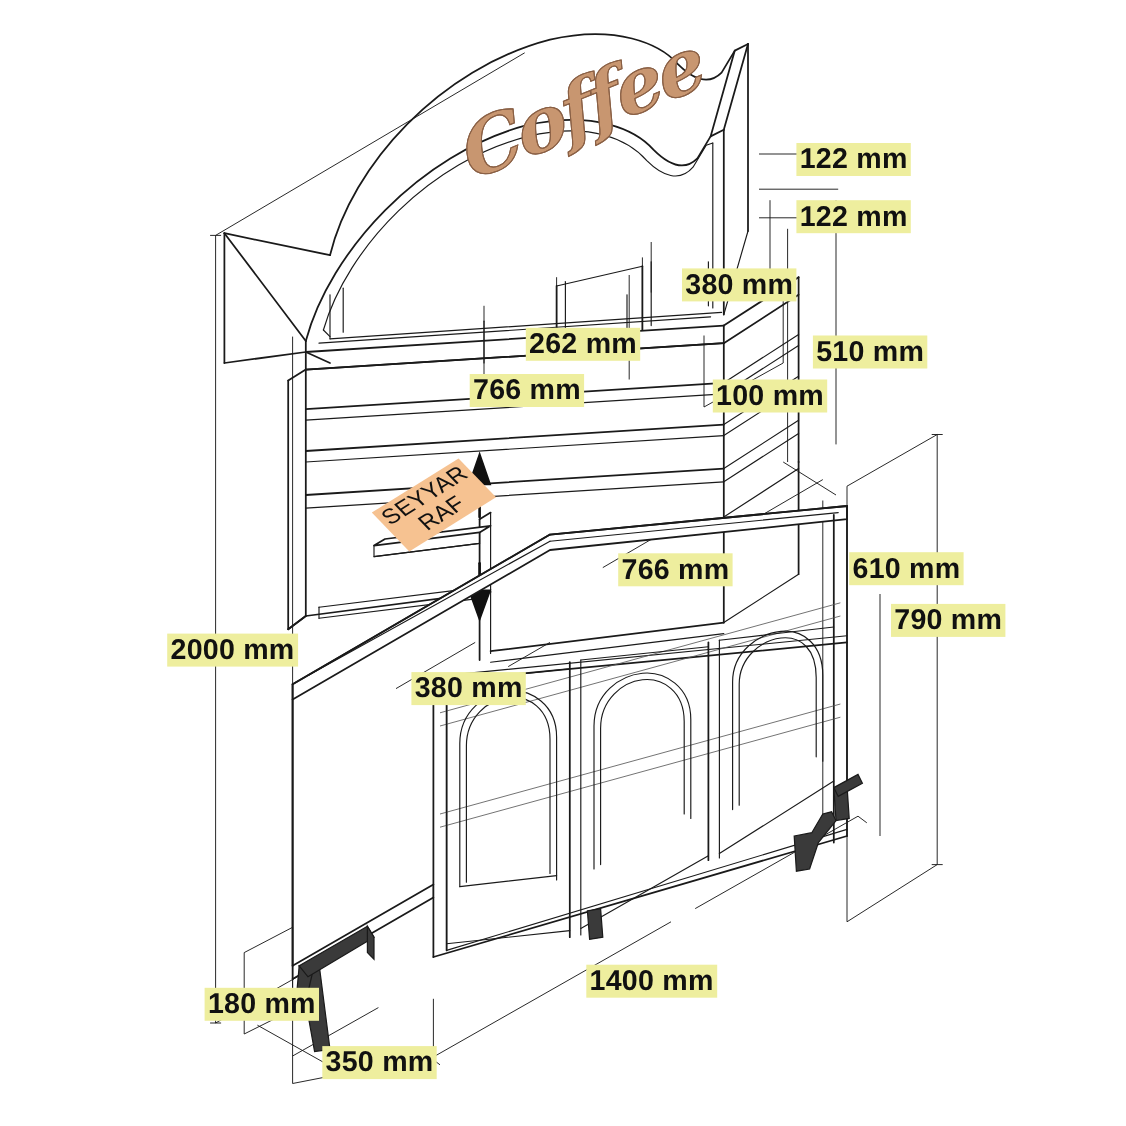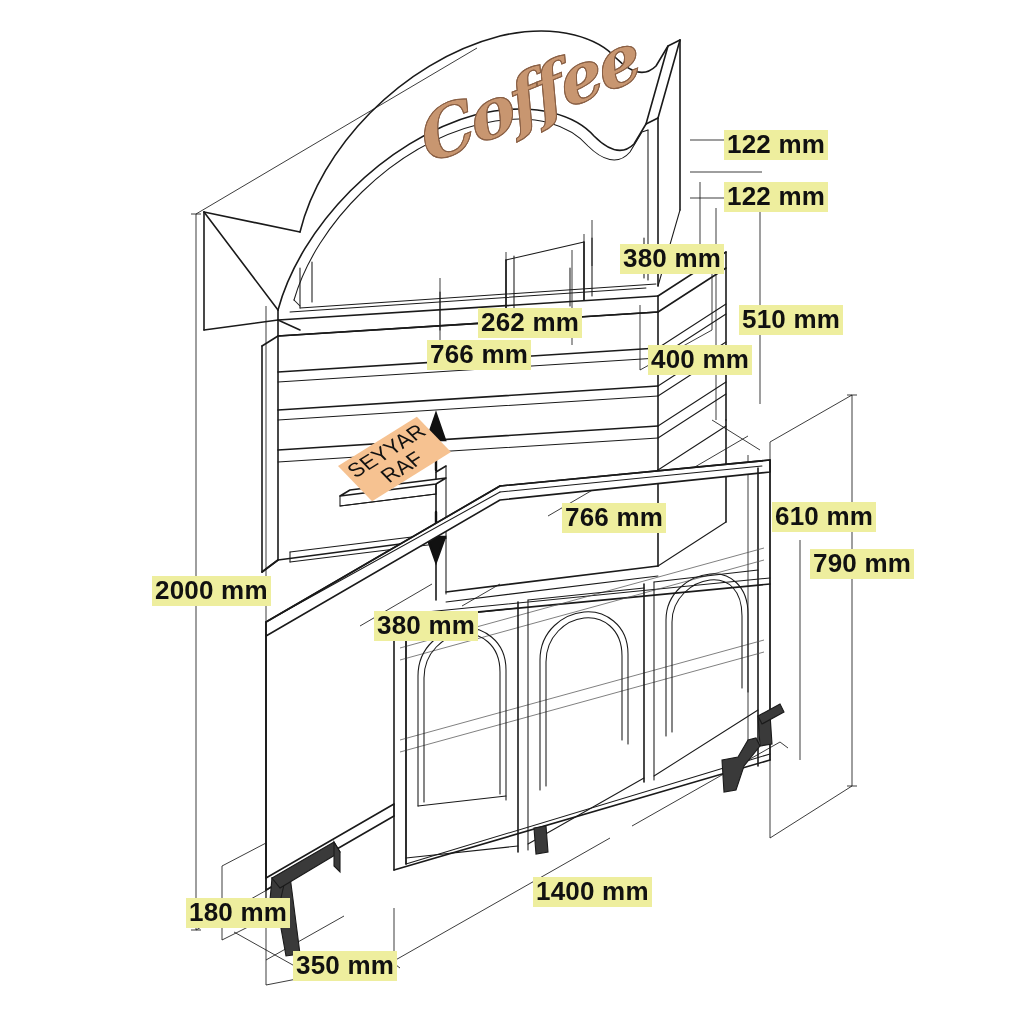--- a/index.html
+++ b/index.html
@@ -330,25 +330,25 @@
       <path class="dimln" d="M847,786 L857,786"></path>
     </g>
   </svg>
 
   <div class="dim yellow" style="left:724px; top:130px;">122 mm</div>
 
   <div class="dim yellow" style="left:724px; top:182px;">122 mm</div>
 
   <div class="dim yellow" style="left:620px; top:244px;">380 mm</div>
 
-  <div class="dim yellow" style="left:478px; top:308px;">262 mm</div>
+  <div class="dim yellow" style="left:478px; top:298px;">262 mm</div>
 
   <div class="dim yellow" style="left:427px; top:340px;">766 mm</div>
 
-  <div class="dim yellow" style="left:648px; top:345px;">400 mm</div>
+  <div class="dim yellow" style="left:648px; top:345px;">100 mm</div>
 
   <div class="dim yellow" style="left:722px; top:305px;margin-left:17px;">510 mm</div>
 
   <div class="dim yellow" style="left:152px; top:576px;">2000 mm</div>
 
   <div class="dim yellow" style="left:562px; top:503px;">766 mm</div>
 
   <div class="dim yellow" style="left:772px; top:502px;">610 mm</div>
 
   <div class="dim yellow" style="left:810px; top:549px;">790 mm</div>

